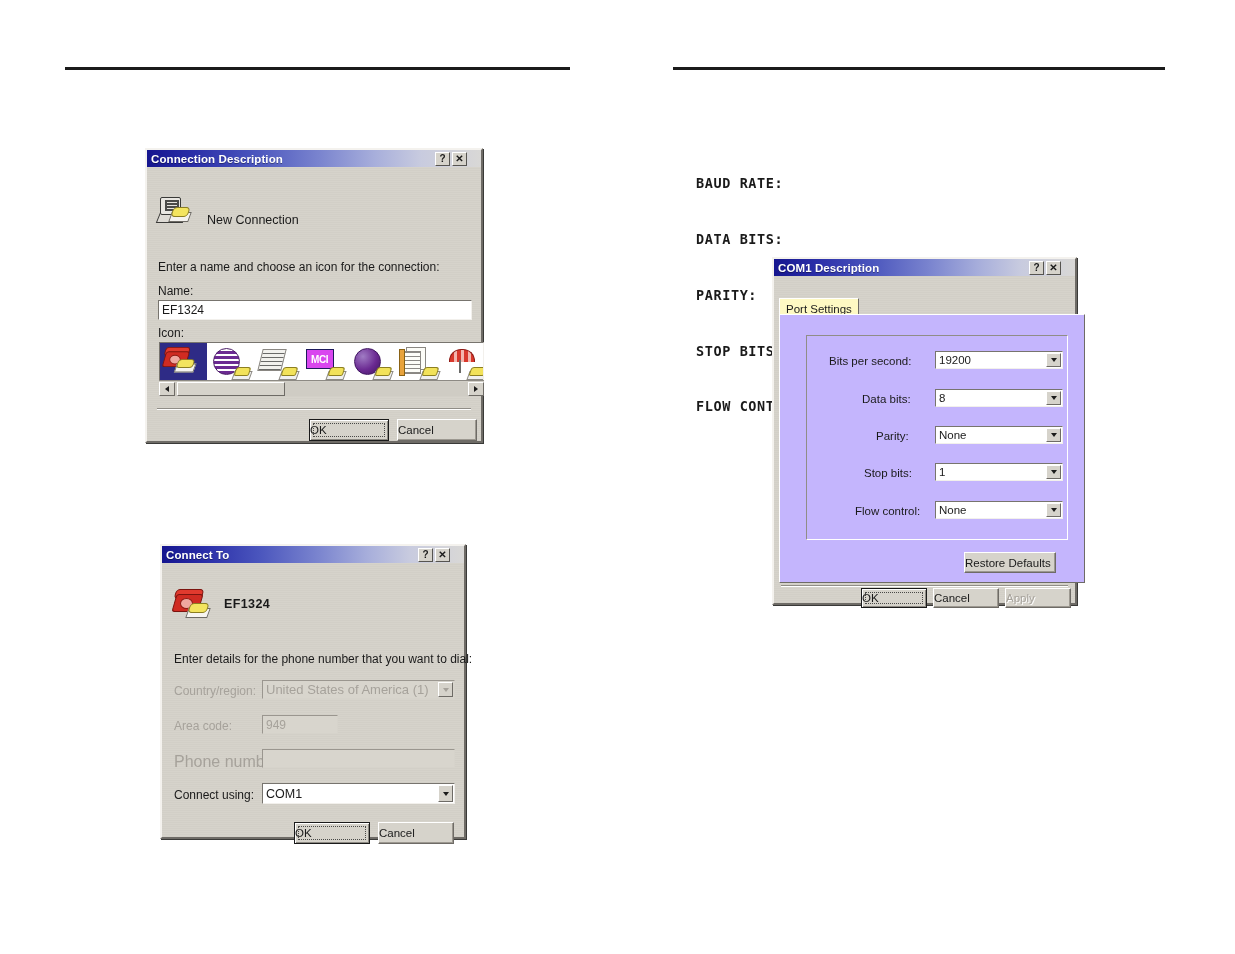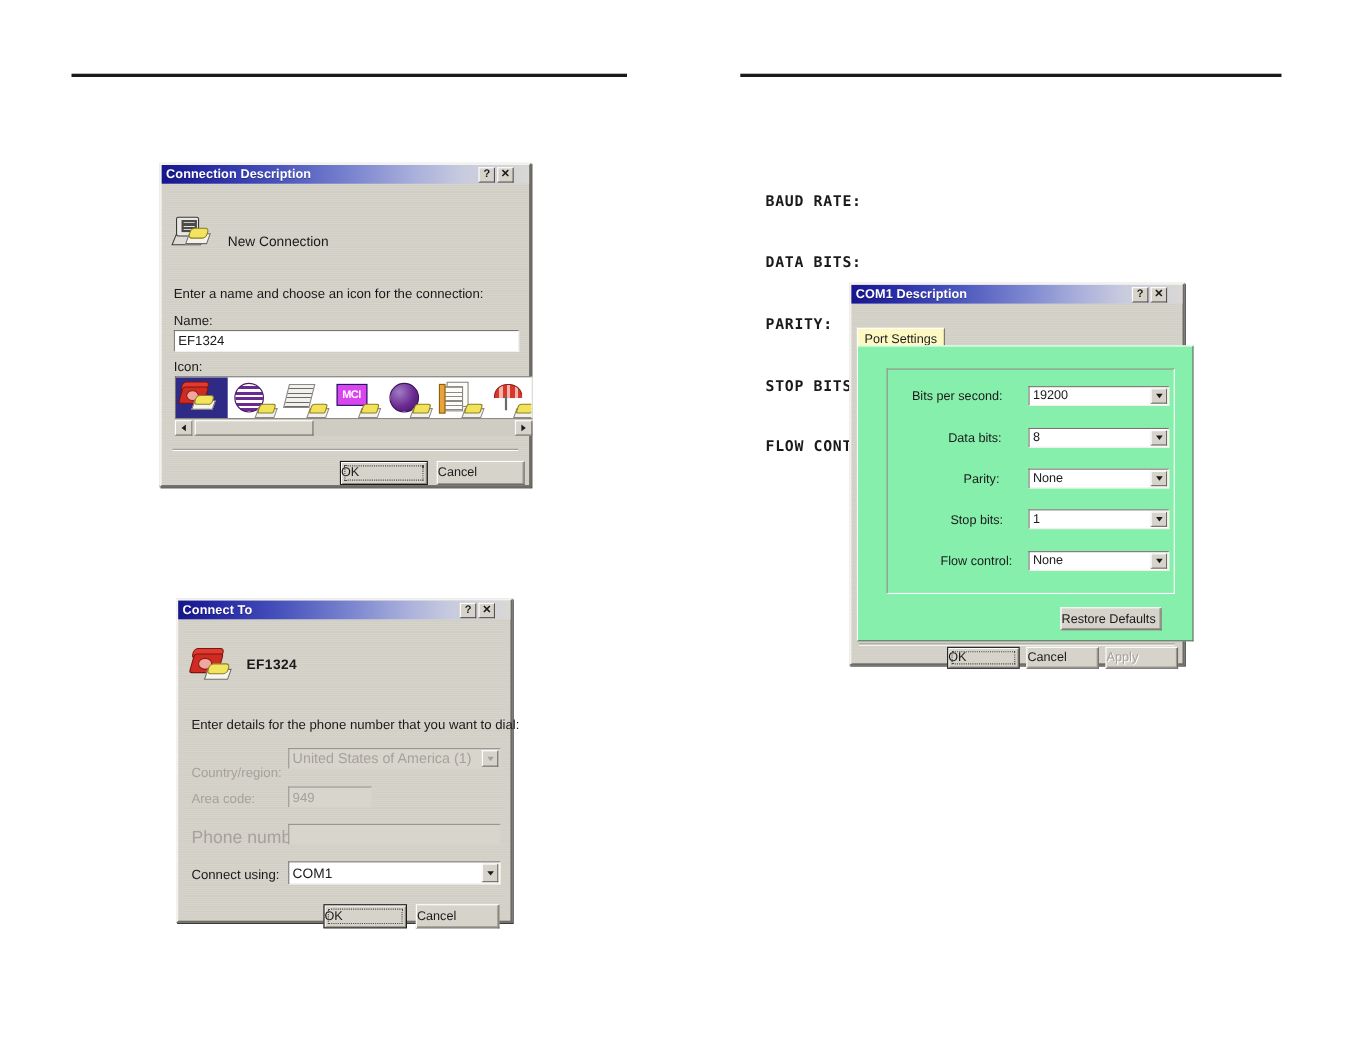--- a/index.html
+++ b/index.html
@@ -366,21 +366,21 @@
     border-top: 1px solid #ffffff;
     border-left: 1px solid #ffffff;
     border-right: 1px solid #6e6b66;
     box-sizing: border-box;
     font-size: 11.5px;
     display: flex; align-items: flex-end;
     white-space: nowrap;
   }
   #tabpage {
     position: absolute; left: 5px; top: 38px; right: 5px; bottom: 37px;
-    background: #86efac;
+    background: #c4b5fd;
     border-top: 1px solid #ffffff;
     border-left: 1px solid #ffffff;
     border-right: 1px solid #6e6b66;
     border-bottom: 1px solid #6e6b66;
     box-sizing: border-box;
   }
   #groupbox {
     position: absolute; left: 26px; top: 20px; right: 16px; height: 205px;
     border-top: 1px solid #908d87;
     border-left: 1px solid #908d87;
@@ -570,21 +570,21 @@
         <div class="body"></div>
         <div class="dial"></div>
         <div class="ybase"></div>
         <div class="yhand"></div>
       </div>
     </div>
     <div class="lbl" style="left:62px; top:34px; font-size:12.5px; font-weight:bold; letter-spacing:0.4px;">EF1324</div>
 
     <div class="lbl" style="left:12px; top:89px; font-size:12px;">Enter details for the phone number that you want to dial:</div>
 
-    <div class="lbl disabled" style="left:12px; top:132px; font-size:12px;">Country/region:</div>
+    <div class="lbl disabled" style="left:12px; top:121px; font-size:12px;">Country/region:</div>
     <div class="field flat disabled" style="left:100px; top:117px; width:193px; height:19px; font-size:13px;">
       <span>United States of America (1)</span>
       <div class="ddbtn disabled">
           <i></i>
         </div>
     </div>
 
     <div class="lbl disabled" style="left:12px; top:156px; font-size:12px;">Area code:</div>
     <div class="field flat disabled" style="left:100px; top:152px; width:76px; height:19px; font-size:12px;">949</div>
 

